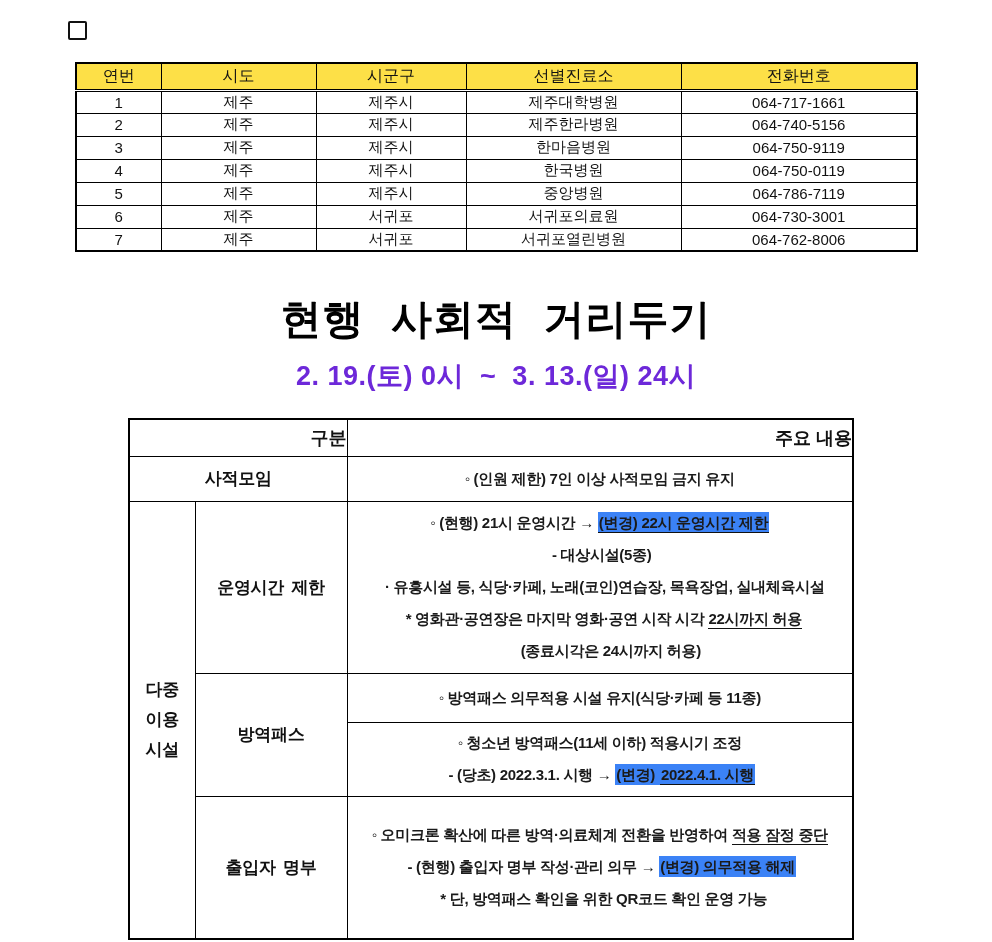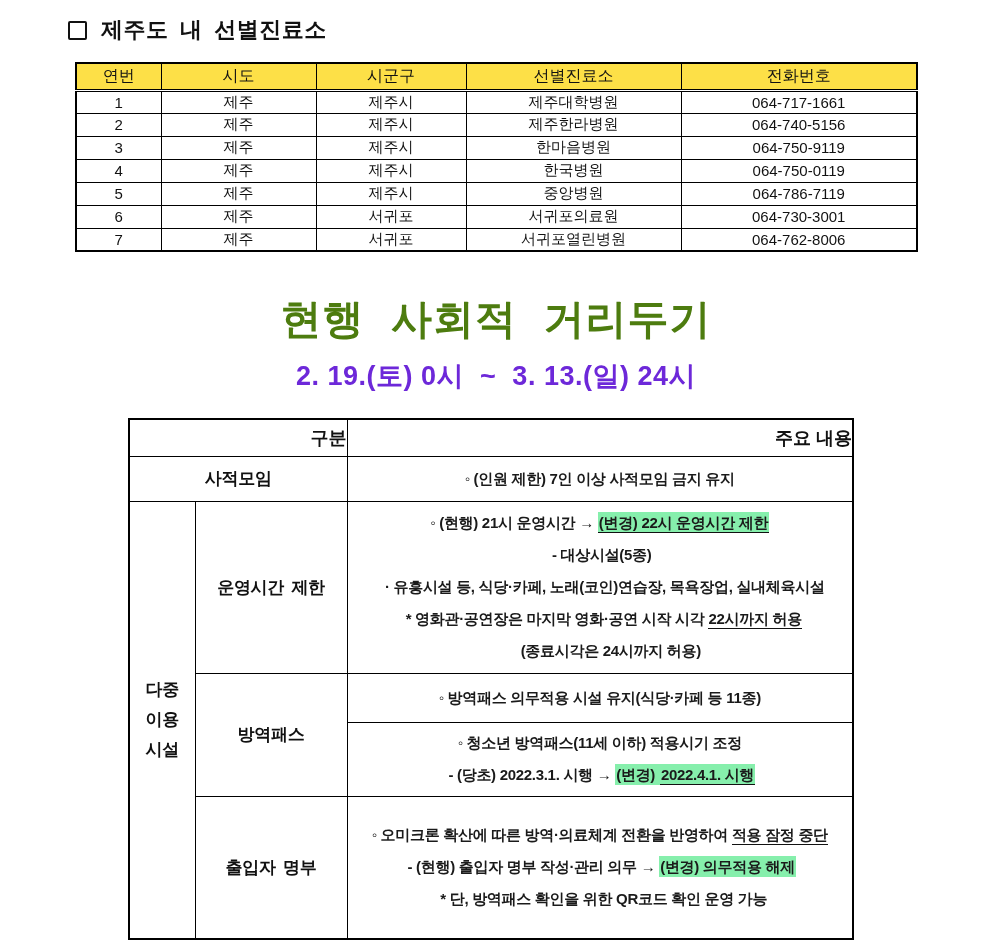--- a/index.html
+++ b/index.html
@@ -35,21 +35,21 @@
     background:#fde047;font-size:16px;font-weight:500;
     border-bottom:3px double #000;
   }
   .clinic-table tbody tr{height:23px;}
   .clinic-table tbody td{font-size:15px;font-weight:400;}
 
   
   .main-title{
     position:absolute;left:0;top:292px;width:992px;
     text-align:center;font-size:41px;font-weight:800;
-    color:#4d7c0f;letter-spacing:1px;word-spacing:14px;
+    color:#000000;letter-spacing:1px;word-spacing:14px;
   }
   .period{
     position:absolute;left:0;top:358px;width:992px;
     text-align:center;font-size:27px;font-weight:800;
     color:#6d28d9;letter-spacing:.5px;white-space:pre;
   }
 
   
   .policy-table{
     position:absolute;left:128px;top:418px;width:724px;
@@ -76,29 +76,28 @@
     text-align:center;padding:4px 8px;font-size:15px;font-weight:700;
     letter-spacing:-0.3px;color:#1a1a1a;
   }
   .content .line{line-height:32px;}
   .line.hang{padding-left:17px;text-indent:-17px;}
   .line.indent1{padding-left:4px;}
   .line.indent2{padding-left:10px;}
   .line.indent3{padding-left:8px;}
   .line.indent4{padding-left:22px;}
 
-  .hl{background:#86efac;padding:2px 1px;}
+  .hl{background:#3b82f6;padding:2px 1px;}
   .u{border-bottom:1.5px solid #111;padding-bottom:1px;}
 </style>
 </head>
 <body>
 
 <div class="doc-title">
   <span class="checkbox"></span>
-  <span>제주도 내 선별진료소</span>
 </div>
 
 <table class="clinic-table">
   <colgroup>
     <col style="width:85px">
       <col style="width:155px">
       <col style="width:150px">
     <col style="width:215px">
       <col style="width:236px">
   </colgroup>

